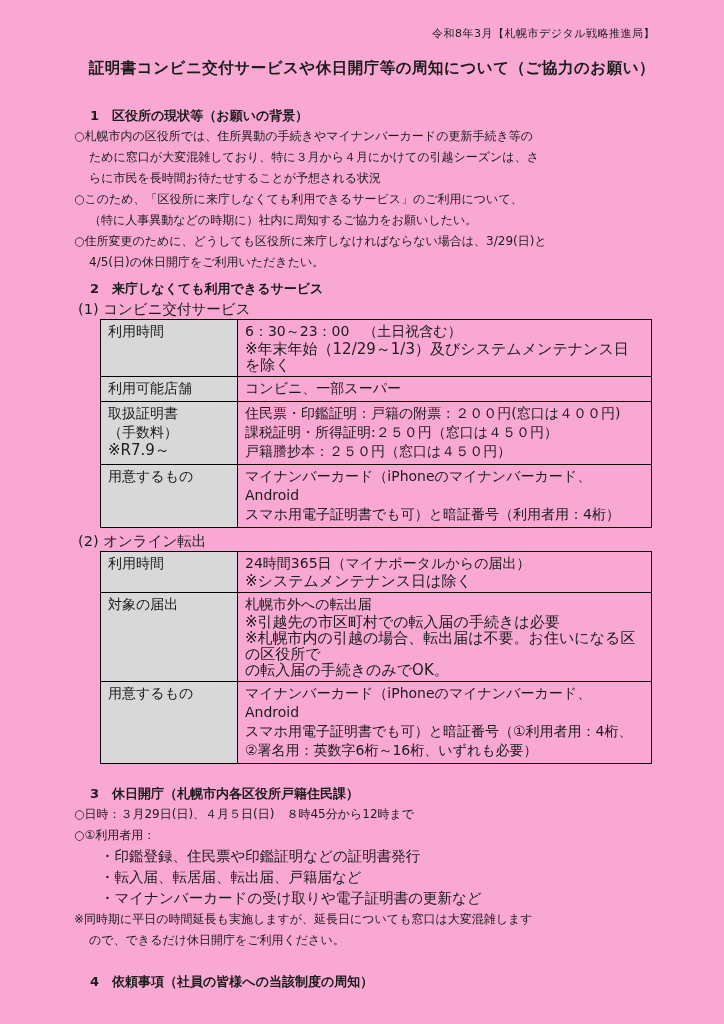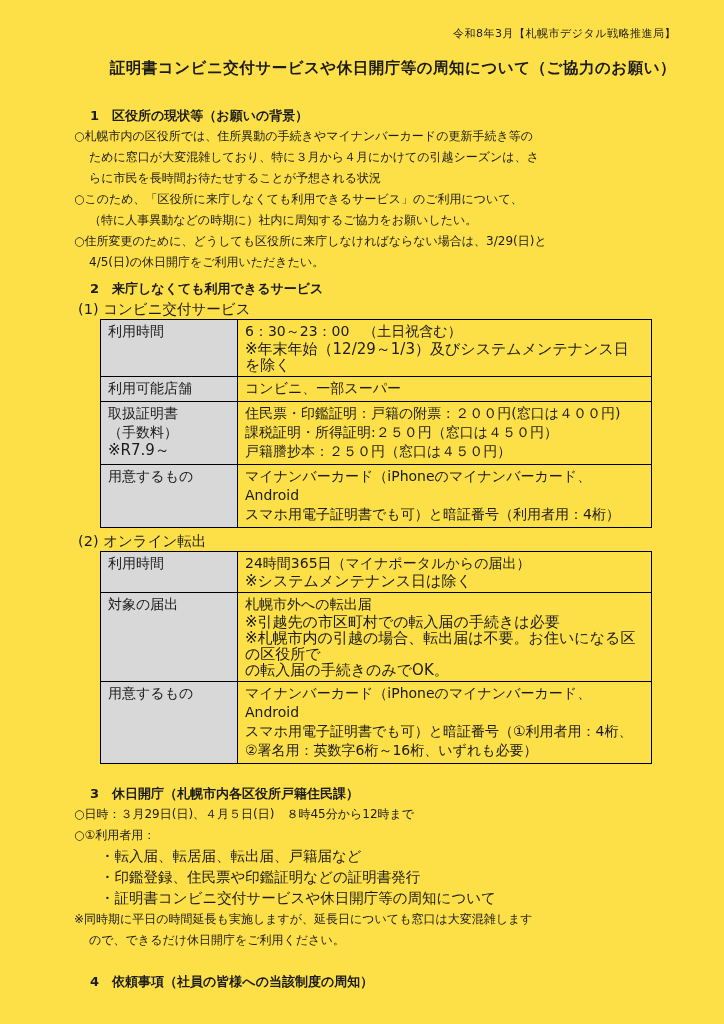--- a/index.html
+++ b/index.html
@@ -5,22 +5,22 @@
   html, body {
     margin: 0;
     padding: 0;
     background: #ffffff;
   }
   .page {
     position: relative;
     width: 724px;
     height: 1024px;
     box-sizing: border-box;
-    padding: 27px 48px 0 70px;
-    background: #fde047;
+    padding: 27px 69px 0 70px;
+    background: #f9a8d4;
     font-family: "DejaVu Sans", "Liberation Sans", sans-serif;
     color: #1b1b1b;
     overflow: hidden;
   }
   .header-note {
     text-align: right;
     font-size: 11px;
     line-height: 14px;
     margin-bottom: 17px;
     letter-spacing: 0.5px;
@@ -185,23 +185,23 @@
     </tbody>
       </table>
   </div>
 
   <div class="gap-m"></div>
 
   <div class="sec">
     <div class="sec-heading">3　休日開庁（札幌市内各区役所戸籍住民課）</div>
     <div class="para">○日時：３月29日(日)、４月５日(日)　８時45分から12時まで</div>
     <div class="para">○①利用者用：</div>
+    <div class="bullet-line">・印鑑登録、住民票や印鑑証明などの証明書発行</div>
     <div class="bullet-line">・転入届、転居届、転出届、戸籍届など</div>
-    <div class="bullet-line">・印鑑登録、住民票や印鑑証明などの証明書発行</div>
-    <div class="bullet-line">・証明書コンビニ交付サービスや休日開庁等の周知について</div>
+    <div class="bullet-line">・マイナンバーカードの受け取りや電子証明書の更新など</div>
     <div class="para">※同時期に平日の時間延長も実施しますが、延長日についても窓口は大変混雑します
 ので、できるだけ休日開庁をご利用ください。</div>
   </div>
 
   <div class="gap-l"></div>
 
   <div class="sec">
     <div class="sec-heading">4　依頼事項（社員の皆様への当該制度の周知）</div>
 
   </div>

